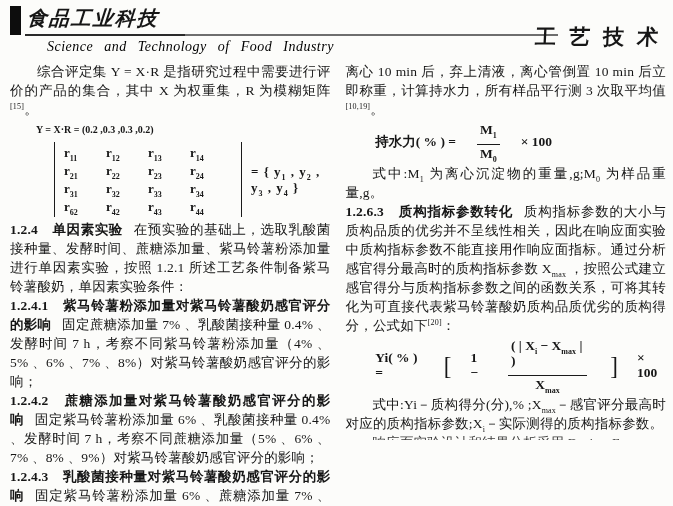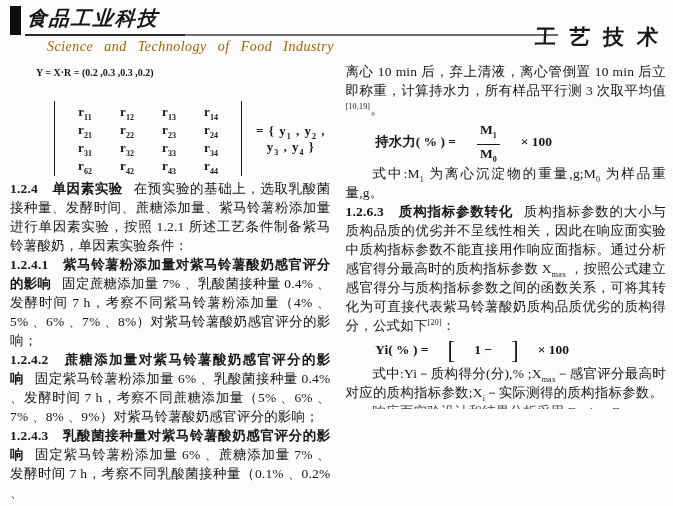--- a/index.html
+++ b/index.html
@@ -13,21 +13,21 @@
   .hdr { position:absolute; top:0; left:0; width:673px; height:58px; }
   .logo-bar { position:absolute; left:10px; top:6px; width:11px; height:29px; background:#0d0d0d; }
   .logo-cn {
     position:absolute; left:27px; top:5px; font-size:20px; font-weight:bold; font-style:italic;
     letter-spacing:2px; white-space:nowrap; transform:skewX(-4deg);
   }
   .hdr-rule { position:absolute; left:25px; top:34px; width:533px; height:2px; background:#6e6e6e; }
   .hdr-rule-dark { position:absolute; left:25px; top:34px; width:160px; height:2px; background:#2a2a2a; }
   .journal-en {
     position:absolute; left:47px; top:39px; font-style:italic; font-size:14px;
-    letter-spacing:0.5px; word-spacing:7px; color:#a16207; white-space:nowrap;
+    letter-spacing:0.5px; word-spacing:7px; color:#000000; white-space:nowrap;
   }
   .section-label {
     position:absolute; right:2px; top:23px; font-size:21px; font-weight:bold;
     font-family:"Liberation Sans","DejaVu Sans",sans-serif;
     letter-spacing:13px; white-space:nowrap; transform:skewX(-3deg);
   }
   
   .cols { position:absolute; top:62px; left:10px; width:656px; display:flex; gap:15px; }
   .col { width:328px; }
   .col p, .col .para {
@@ -42,22 +42,22 @@
   .formula-row {
     display:flex; align-items:center; padding-left:2.2em; margin:3px 0;
     font-weight:bold; font-size:13.5px; line-height:15px;gap:17px;
   }
   .frac { display:inline-flex; flex-direction:column; align-items:center; margin:0 4px; }
   .frac .num { border-bottom:1.3px solid #1a1a1a; padding:0 3px 7px; }
   .frac .den { padding-top:1px; }
   .bigbr { font-size:23px; font-weight:normal; line-height:1; margin:0 2px; transform:scaleY(1.1); }
   
   .matrix-wrap {
-    display:flex; align-items:center; margin:18px 0 3px 44px;
-    font-weight:bold; font-size:13px;text-align:center;
+    display:flex; align-items:center; margin:2px 0 3px 44px;
+    font-weight:bold; font-size:13px;
   }
   .matrix-grid {
     display:grid; grid-template-columns:repeat(4,42px); row-gap:3px;
     border-left:1.6px solid #1a1a1a; border-right:1.6px solid #1a1a1a;
     padding:3px 9px;
   }
   .mcell { line-height:15px; }
   .matrix-eq { margin-left:9px; letter-spacing:1px; }
   
   .h13 {
@@ -76,20 +76,21 @@
     <div class="logo-cn">食品工业科技</div>
     <div class="hdr-rule"></div>
     <div class="hdr-rule-dark"></div>
     <div class="journal-en">Science and Technology of Food Industry</div>
     <div class="section-label">工艺技术</div>
   </div>
 
   <div class="cols">
 
     <div class="col">
+      <p class="indent">综合评定集 Y = X·R 是指研究过程中需要进行评价的产品的集合，其中 X 为权重集，R 为模糊矩阵<sup>[15]</sup>。</p>
 
       <div class="math-line">Y = X·R = (0.2 ,0.3 ,0.3 ,0.2)</div>
 
       <div class="matrix-wrap">
         <div class="matrix-grid">
             <span class="mcell">r<sub>11</sub></span>
             <span class="mcell">r<sub>12</sub></span>
             <span class="mcell">r<sub>13</sub></span>
             <span class="mcell">r<sub>14</sub></span>
             <span class="mcell">r<sub>21</sub></span>
@@ -140,20 +141,24 @@
       <p class="indent">式中:M<sub>1</sub> 为离心沉淀物的重量,g;M<sub>0</sub> 为样品重量,g。</p>
 
       <p class="para">
         <span class="run-head">1.2.6.3　质构指标参数转化</span><span>质构指标参数的大小与质构品质的优劣并不呈线性相关，因此在响应面实验中质构指标参数不能直接用作响应面指标。通过分析感官得分最高时的质构指标参数 X<sub>max</sub> ，按照公式建立感官得分与质构指标参数之间的函数关系，可将其转化为可直接代表紫马铃薯酸奶质构品质优劣的质构得分，公式如下<sup>[20]</sup>：</span>
       </p>
 
       <div class="formula-row">
         <span>Yi( % ) =</span>
         <span class="bigbr">[</span>
         <span>1 −</span>
+        <span class="frac">
+          <span class="num">( | X<sub>i</sub> − X<sub>max</sub> | )</span>
+          <span class="den">X<sub>max</sub></span>
+        </span>
         <span class="bigbr">]</span>
         <span>× 100</span>
       </div>
 
       <p class="indent">式中:Yi－质构得分(分),% ;X<sub>max</sub>－感官评分最高时对应的质构指标参数;X<sub>i</sub>－实际测得的质构指标参数。</p>
 
 
 
       <div class="clip-line">
         <p class="indent">响应面实验设计和结果分析采用 Design-Ex</p>

